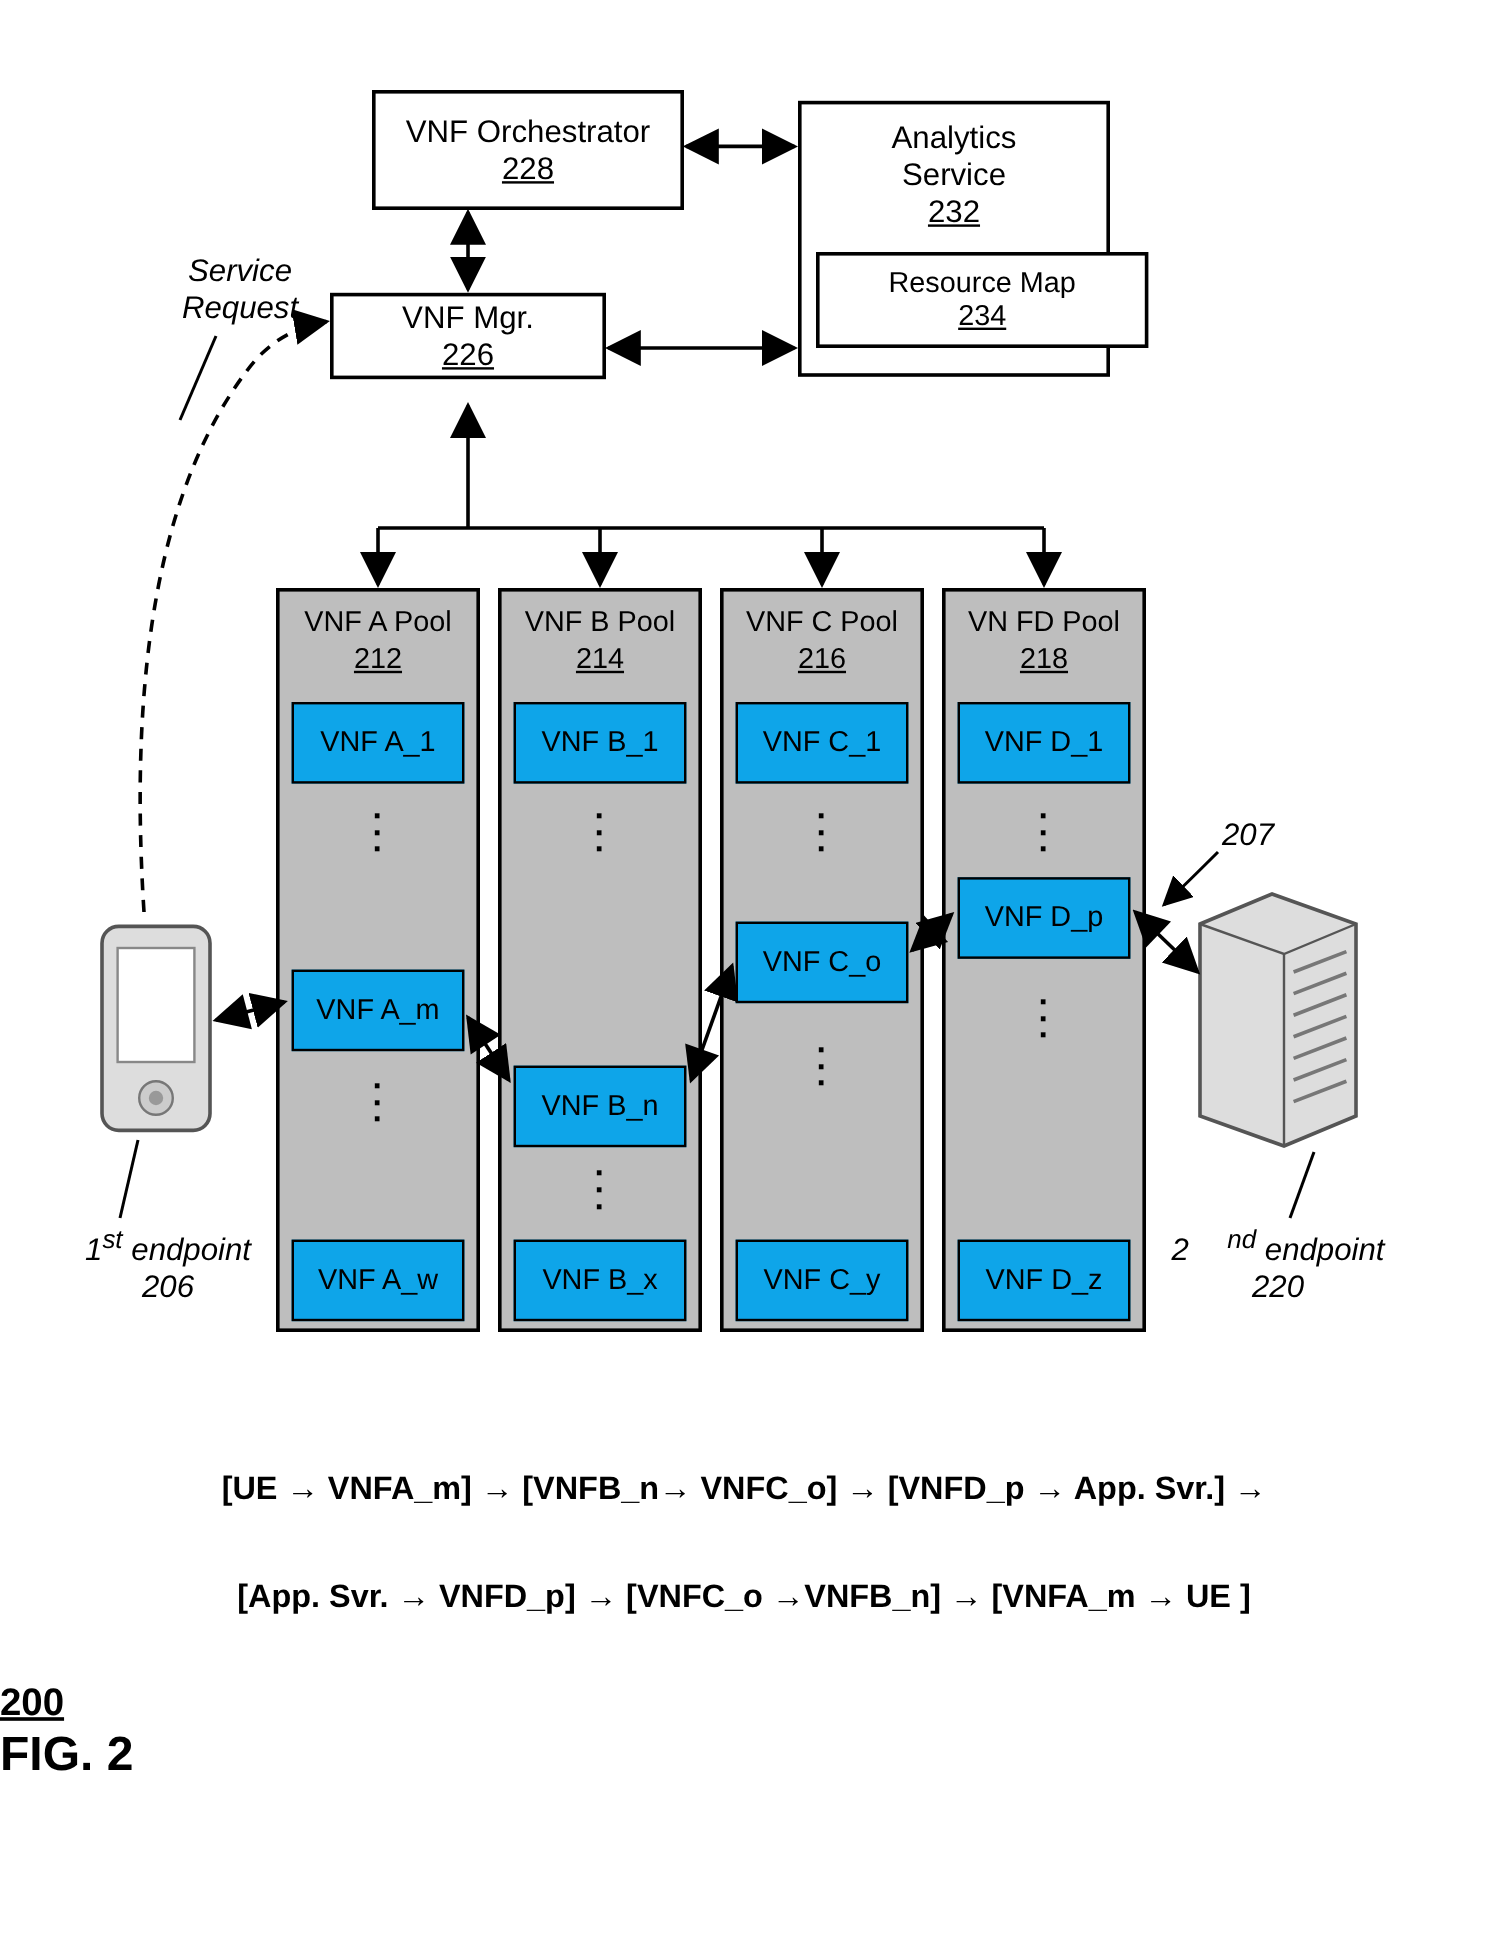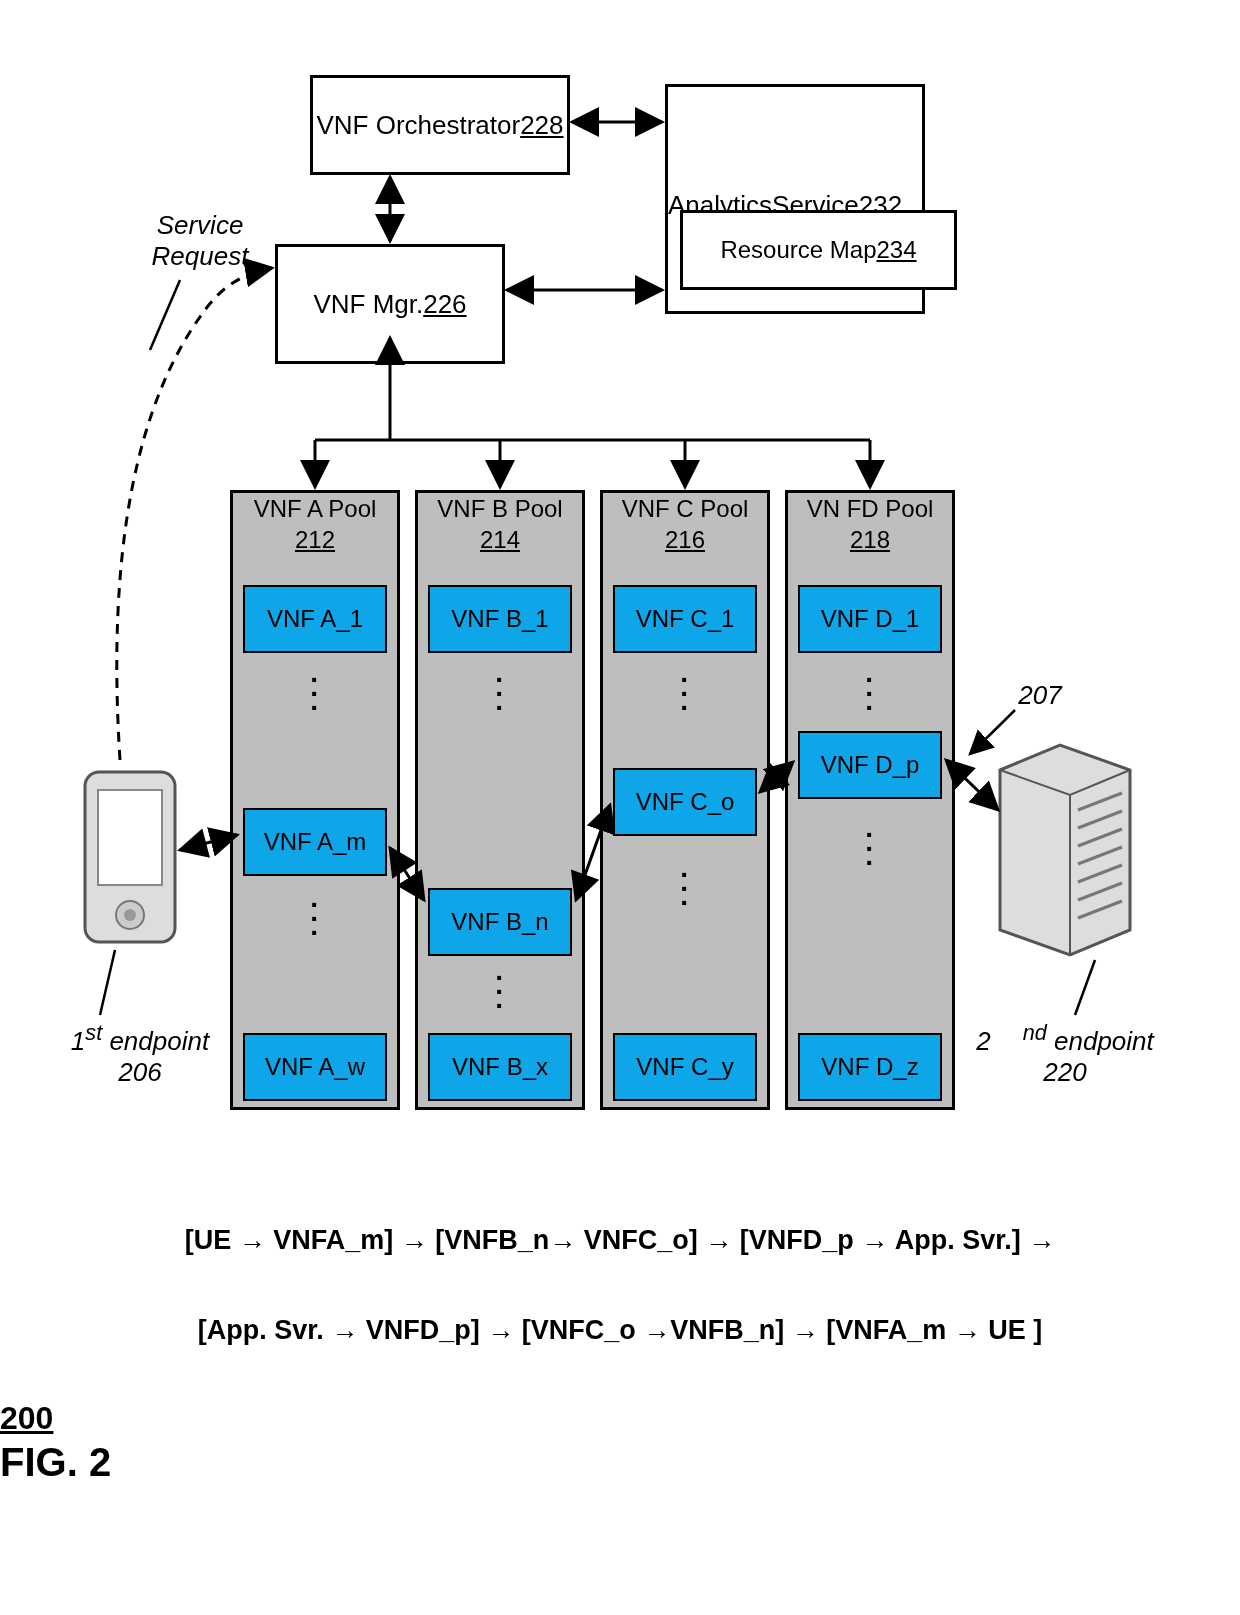--- a/index.html
+++ b/index.html
@@ -11,31 +11,32 @@
     width: 1240px;
     height: 1615px;
     position: relative;
   }
   .box {
     position: absolute;
     border: 3px solid #000;
     background: #fff;
     text-align: right;
     display: flex;
-    flex-direction: row;
+    flex-direction: column;
     justify-content: center;
     align-items: center;
     font-size: 26px;
   }
   .underline { text-decoration: underline; }
   .pool {
     position: absolute;
     border: 3px solid #000;
     background: #bebebe;
     text-align: center;
+    padding-top: 10px;
   }
   .pool-header {
     font-size: 24px;
     line-height: 1.3;
   }
   .vnf-item {
     position: absolute;
     left: 10px;
     right: 10px;
     height: 68px;
@@ -95,21 +96,21 @@
   <div>Analytics</div>
   <div>Service</div>
   <div class="underline">232</div>
 </div>
 
 <div class="box" style="left:680px; top:210px; width:277px; height:80px; font-size:24px;">
   <div>Resource Map</div>
   <div class="underline">234</div>
 </div>
 
-<div class="box" style="left:275px; top:244px; width:230px; height:120px;">
+<div class="box" style="left:275px; top:244px; width:230px; height:72px;">
   <div>VNF Mgr.</div>
   <div class="underline">226</div>
 </div>
 
 <div class="label" style="left:130px; top:210px; width:140px;">
   <div>Service</div>
   <div>Request</div>
 </div>
 
 <div class="pool" style="left:230px; top:490px; width:170px; height:620px;">

